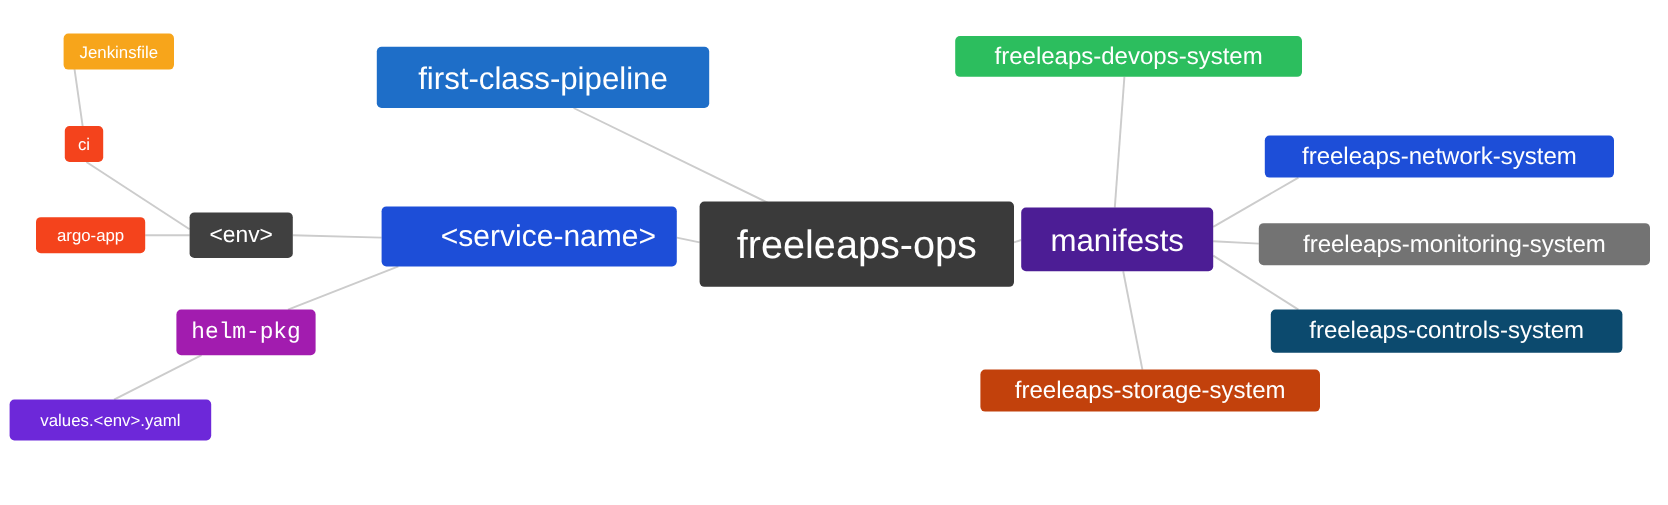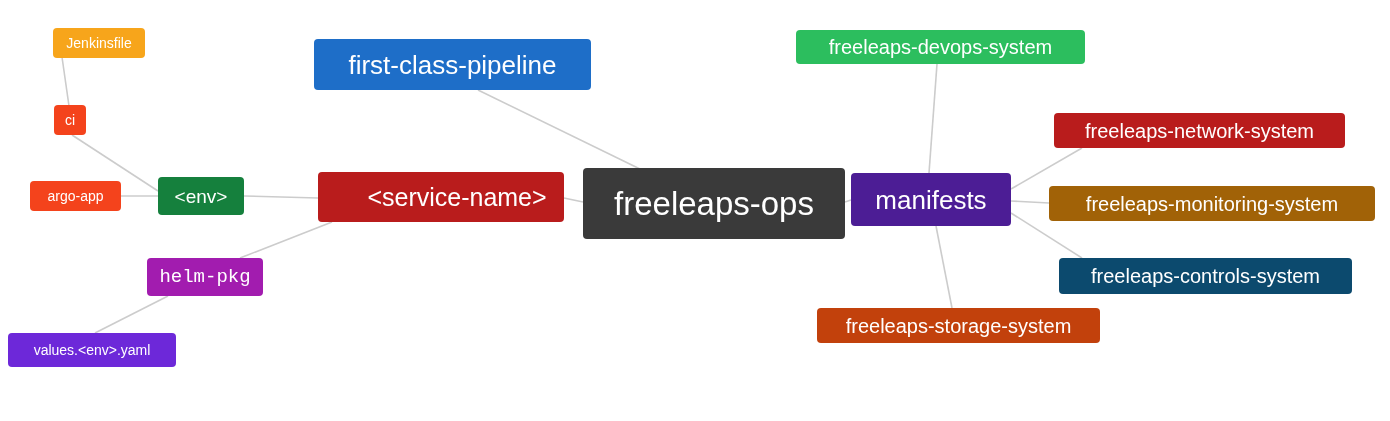--- a/index.html
+++ b/index.html
@@ -77,37 +77,37 @@
     <line class="edge" x1="1011" y1="213" x2="1082" y2="258" stroke="#cccccc"></line>
     <line class="edge" x1="936" y1="226" x2="952" y2="308" stroke="#cccccc"></line>
   </svg>
 
   <div class="node n-jenkinsfile" style="background-color: rgb(247, 165, 27);">Jenkinsfile</div>
 
   <div class="node n-ci" style="background-color: rgb(244, 67, 28);">ci</div>
 
   <div class="node n-argo-app" style="background-color: rgb(244, 67, 28);">argo-app</div>
 
-  <div class="node n-env" style="background-color: #15803d;">&lt;env&gt;</div>
+  <div class="node n-env" style="background-color: #404040;">&lt;env&gt;</div>
 
   <div class="node n-helm-pkg" style="background-color: #a21caf; font-family: Liberation Mono, monospace;">helm-pkg</div>
 
   <div class="node n-values" style="background-color: #6d28d9;">values.&lt;env&gt;.yaml</div>
 
   <div class="node n-fcp" style="background-color: rgb(30, 110, 200);">first-class-pipeline</div>
 
-  <div class="node n-service" style="background-color: #b91c1c; padding-left: 32px;">&lt;service-name&gt;</div>
+  <div class="node n-service" style="background-color: #1d4ed8; padding-left: 32px;">&lt;service-name&gt;</div>
 
   <div class="node n-ops" style="background-color: rgb(58, 58, 58);">freeleaps-ops</div>
 
   <div class="node n-manifests" style="background-color: #4c1d95;">manifests</div>
 
   <div class="node n-devops" style="background-color: rgb(44, 190, 94); text-align: right;">freeleaps-devops-system</div>
 
-  <div class="node n-network" style="background-color: #b91c1c;">freeleaps-network-system</div>
+  <div class="node n-network" style="background-color: #1d4ed8;">freeleaps-network-system</div>
 
-  <div class="node n-monitoring" style="background-color: #a16207;">freeleaps-monitoring-system</div>
+  <div class="node n-monitoring" style="background-color: #737373;">freeleaps-monitoring-system</div>
 
   <div class="node n-controls" style="background-color: #0c4a6e;">freeleaps-controls-system</div>
 
   <div class="node n-storage" style="background-color: #c2410c;">freeleaps-storage-system</div>
 
 </div>
 
 </body></html>

